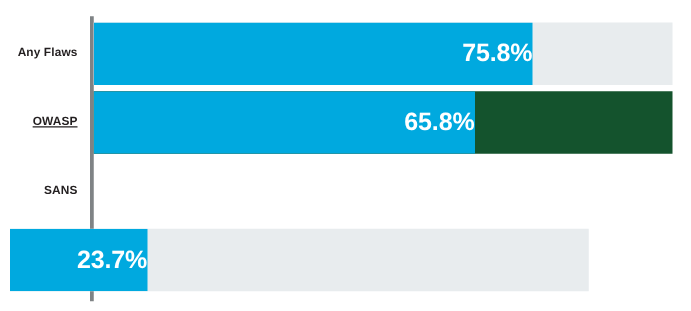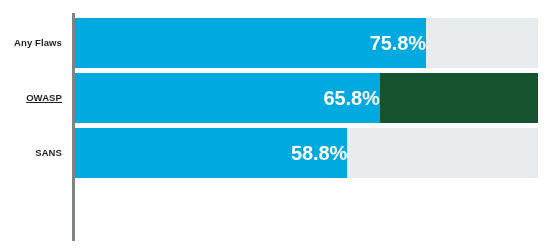--- a/index.html
+++ b/index.html
@@ -107,24 +107,24 @@
       <div class="cat-label" style="color: rgb(35, 31, 32); text-decoration: underline;">OWASP</div>
       <div class="track" style="background: #14532d;">
         <div class="bar-fill" style="width: 65.8%; background: rgb(0, 169, 223);">
           <span class="bar-value" style="color: rgb(255, 255, 255);">65.8%</span>
         </div>
       </div>
     </div>
 
     <div class="bar-row">
       <div class="cat-label" style="color: rgb(35, 31, 32);">SANS</div>
-      <div class="track" style="background: rgb(232, 236, 238);">
-        <div class="bar-fill" style="width: 58.8%; background: rgb(0, 169, 223);">
-          <span class="bar-value" style="color: rgb(255, 255, 255);">58.8%</span>
-        </div>
-      </div>
     </div>
 
     <div class="bar-row">
+      <div class="track" style="background: rgb(232, 236, 238);">
+        <div class="bar-fill" style="width: 23.7%; background: rgb(0, 169, 223);">
+          <span class="bar-value" style="color: rgb(255, 255, 255);">23.7%</span>
+        </div>
+      </div>
     </div>
 
   </div>
 </div>
 
 </body></html>

